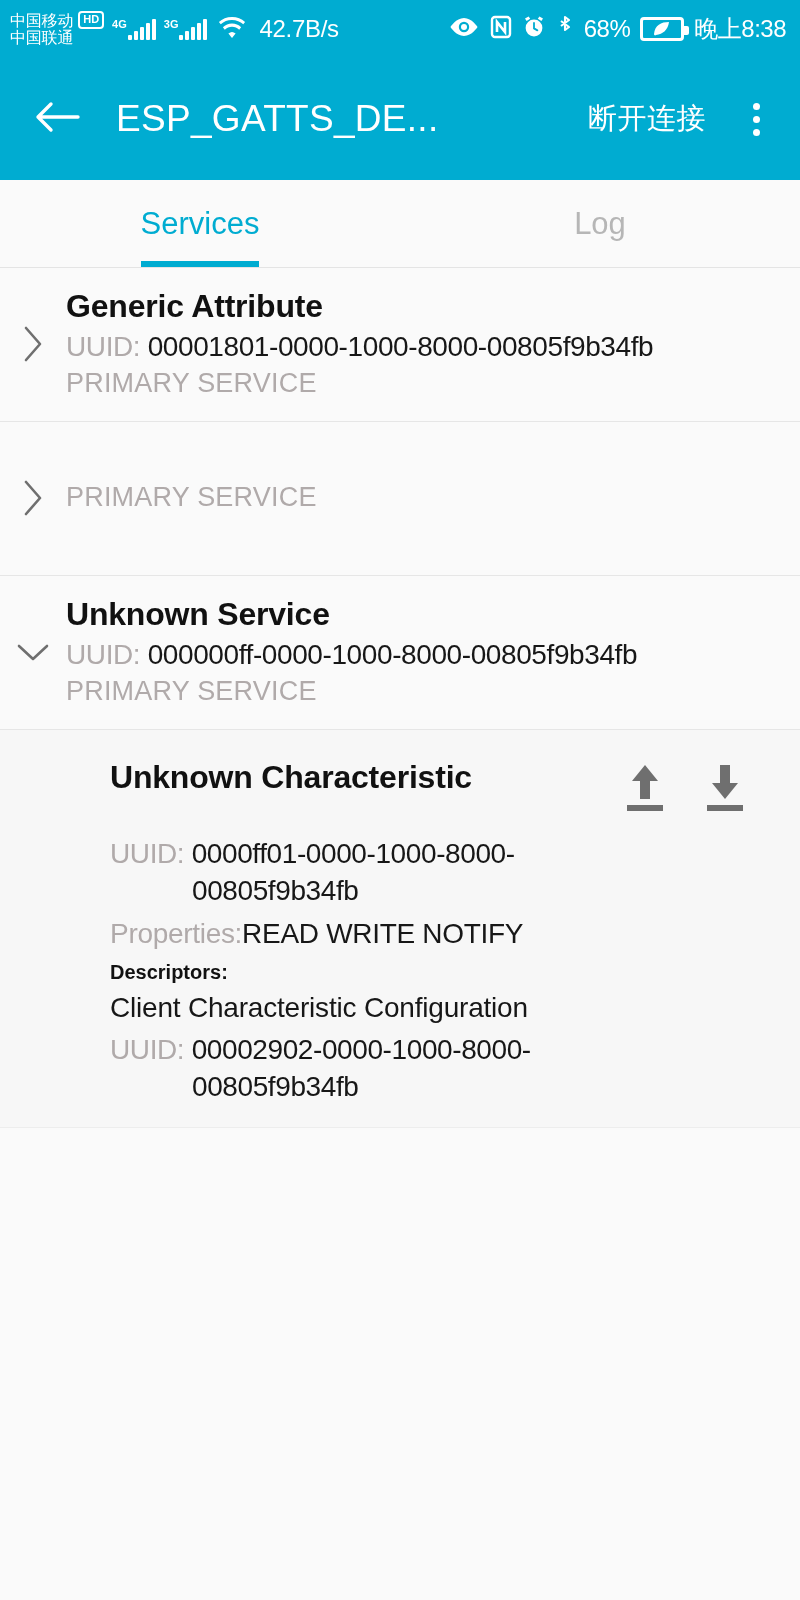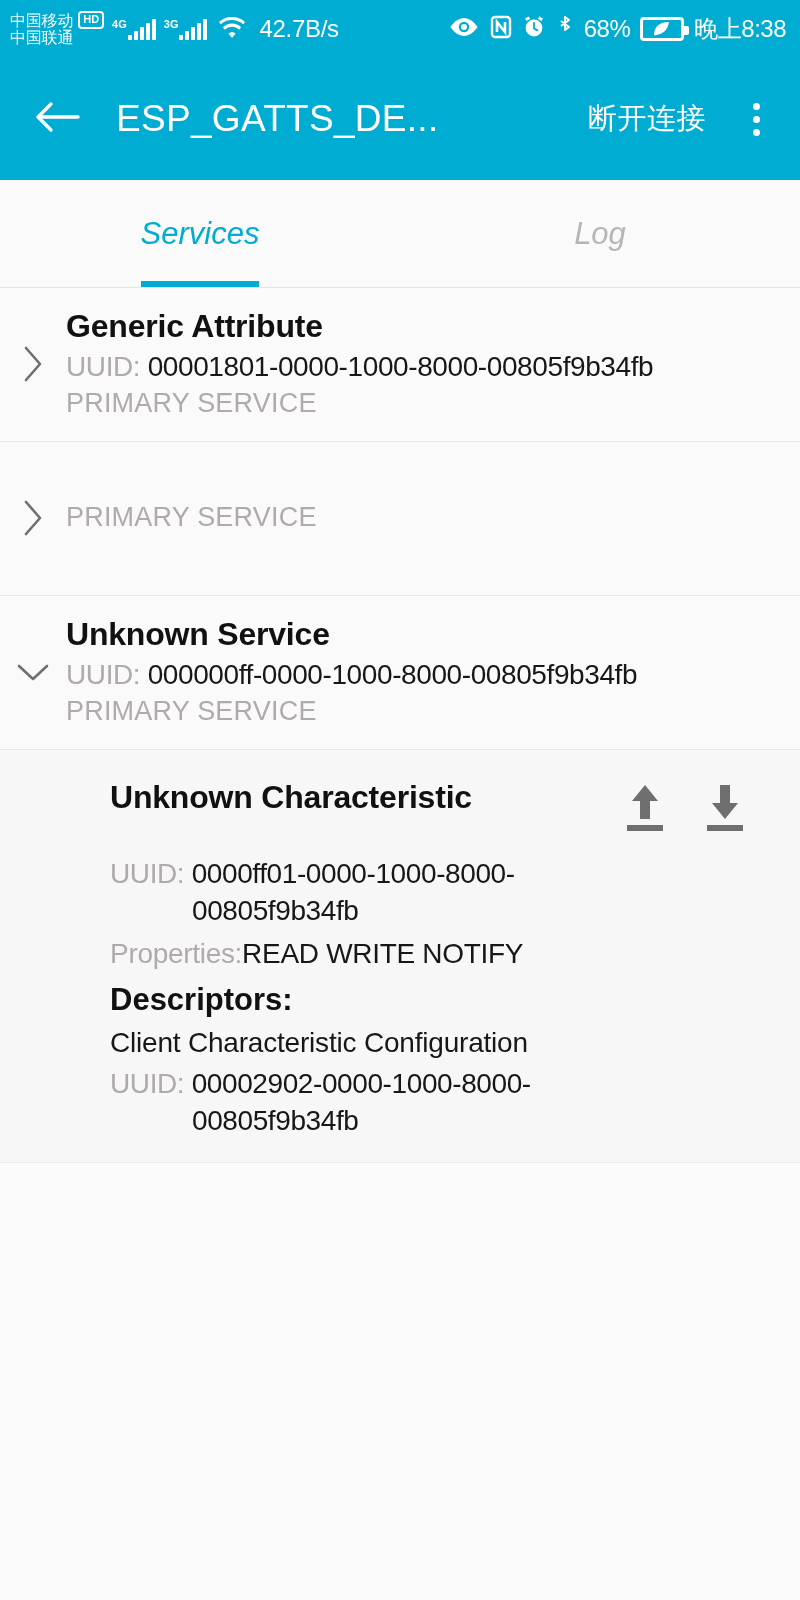--- a/index.html
+++ b/index.html
@@ -99,25 +99,24 @@
   .overflow-btn {
     width: 44px; height: 54px;
     margin-left: 28px;
     display: flex; flex-direction: column; align-items: center; justify-content: center; gap: 6px;
     cursor: pointer;
   }
   .overflow-btn span { width: 7px; height: 7px; border-radius: 50%; background: #ffffff; display: block; }
 
   
   .tab-bar {
-    height: 108px;
+    height: 88px;
     background: #fafafa;
     display: flex;
     border-bottom: 1px solid #e4e4e4;
-    font-style: italic;
   }
   .tab {
     flex: 1;
     display: flex;
     align-items: center;
     justify-content: center;
     position: relative;
     font-size: 31px;
     color: #b6b6b6;
     cursor: pointer;
@@ -206,21 +205,21 @@
   }
   .char-props {
     font-size: 28px;
     color: #171717;
     line-height: 1.33;
     margin-top: 6px;
     letter-spacing: -0.3px;
   }
   .props-label { color: #b0aaaa; }
   .desc-title {
-    font-size: 31px;
+    font-size: 20px;
     font-weight: bold;
     color: #111111;
     margin-top: 6px;
     line-height: 1.33;
   }
   .desc-name {
     font-size: 28px;
     color: #171717;
     margin-top: 4px;
     line-height: 1.33;

